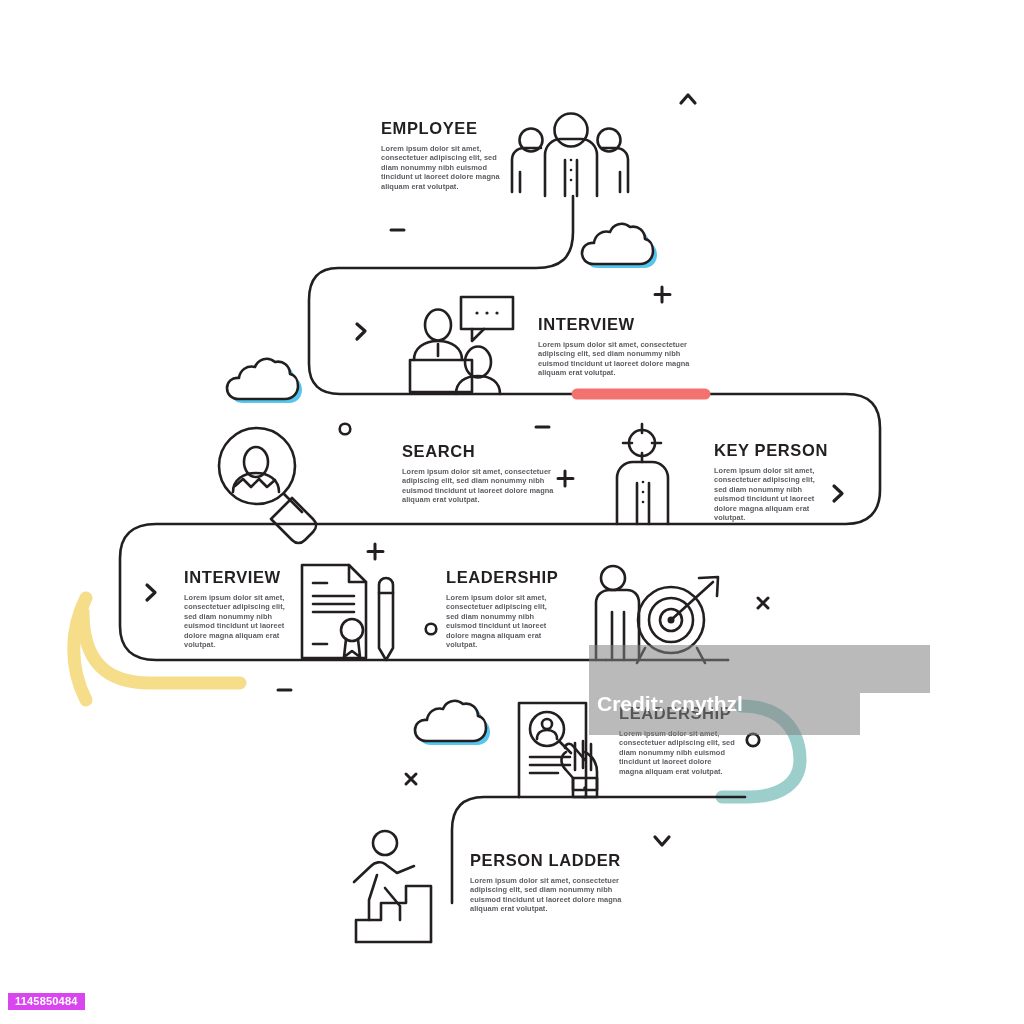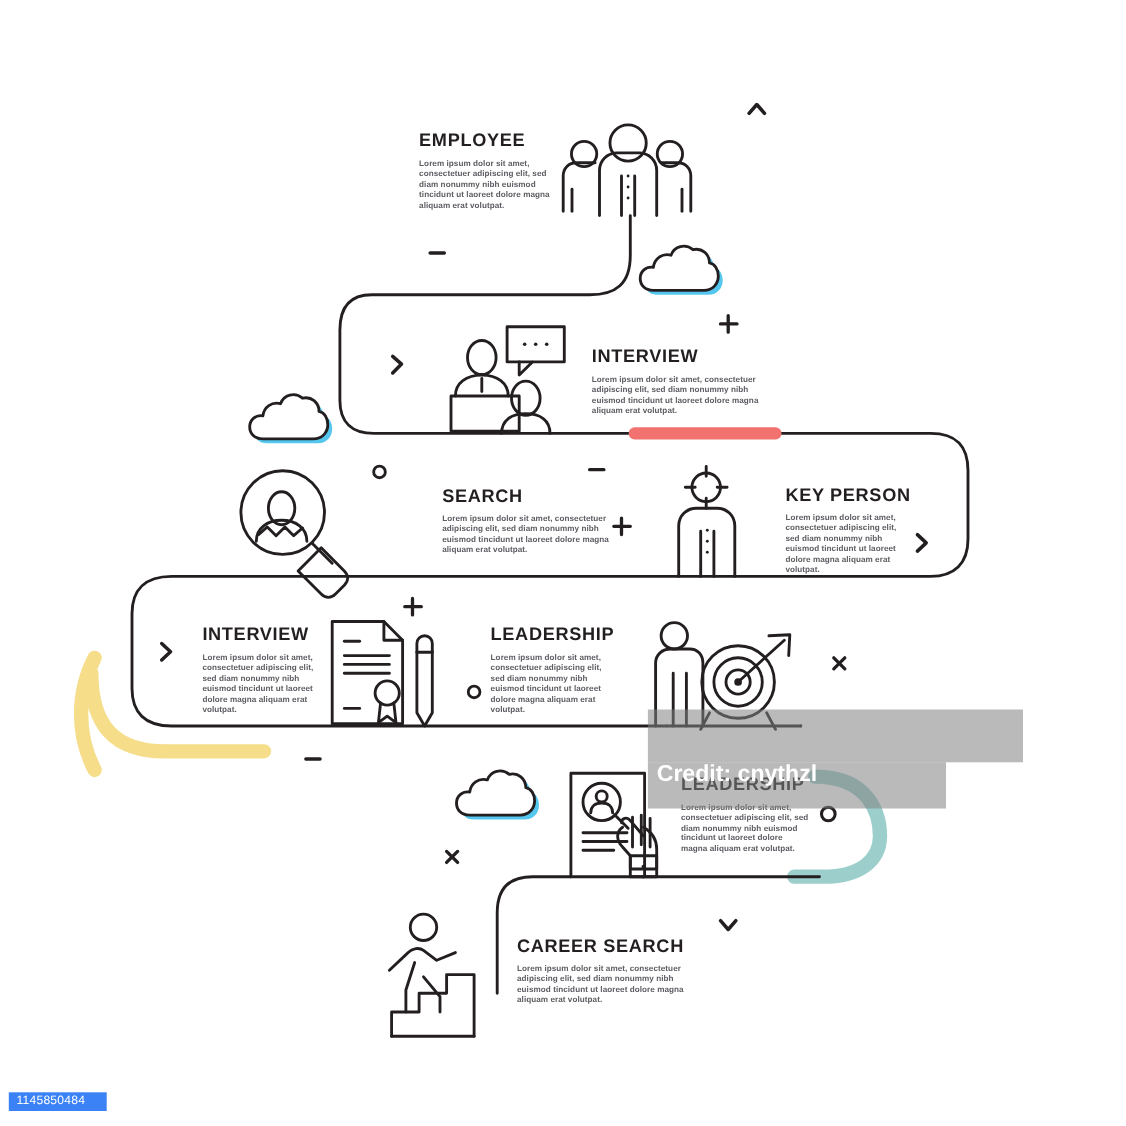--- a/index.html
+++ b/index.html
@@ -10,22 +10,22 @@
   .ttl{font-family:"Liberation Sans",sans-serif;font-weight:700;color:#231f20;
        letter-spacing:.6px;font-size:16.5px;line-height:1;white-space:nowrap;}
   .body{font-family:"Liberation Sans",sans-serif;color:#5d5d63;font-size:7.4px;
         line-height:9.6px;letter-spacing:.05px;font-weight:bold;}
   .ta-l{text-align:left}
   .wm{position:absolute;background:rgba(130,130,130,.55);}
   .wm-txt{position:absolute;color:#fff;font-weight:700;font-family:"Liberation Sans",sans-serif;}
   #getty{left:597px;top:650px;font-size:26px;letter-spacing:-.4px;}
   #getty i{font-style:normal;font-weight:400;}
   #credit{left:597px;top:692px;font-size:21px;text-align:right;}
-  #idbadge{position:absolute;left:8px;top:993px;background:#3b82f6;color:#fff;
-           font-size:11px;font-weight:400;padding:2px 20px 3px 7px;letter-spacing:.2px;}
+  #idbadge{position:absolute;left:8px;top:993px;background:#d946ef;color:#fff;
+           font-size:11px;font-weight:700;padding:2px 7px 3px 7px;letter-spacing:.2px;}
 </style>
 </head>
 <body>
 
 <div id="stage">
 
   <svg id="art" viewBox="0 0 1024 1024">
     <g fill="none" stroke="#231f20" stroke-width="2.6" stroke-linecap="round" stroke-linejoin="round">
 
       <g stroke="none">
@@ -230,21 +230,21 @@
     <div class="ttl ta-l">LEADERSHIP</div>
     <div class="body ta-l" style="margin-top:7px;width:112px;">Lorem ipsum dolor sit amet, consectetuer adipiscing elit, sed diam nonummy nibh euismod tincidunt ut laoreet dolore magna aliquam erat volutpat.</div>
   </div>
 
   <div class="blk" style="left:619px;top:705px;width:122px;">
     <div class="ttl ta-l">LEADERSHIP</div>
     <div class="body ta-l" style="margin-top:7px;width:116px;">Lorem ipsum dolor sit amet, consectetuer adipiscing elit, sed diam nonummy nibh euismod tincidunt ut laoreet dolore magna aliquam erat volutpat.</div>
   </div>
 
   <div class="blk" style="left:470px;top:852px;width:170px;">
-    <div class="ttl ta-l">CAREER SEARCH</div>
+    <div class="ttl ta-l">PERSON LADDER</div>
     <div class="body ta-l" style="margin-top:7px;width:164px;">Lorem ipsum dolor sit amet, consectetuer adipiscing elit, sed diam nonummy nibh euismod tincidunt ut laoreet dolore magna aliquam erat volutpat.</div>
   </div>
 
   <div class="wm" style="left:589px;top:645px;width:341px;height:48px;"></div>
   <div class="wm" style="left:589px;top:693px;width:271px;height:42px;"></div>
   <div class="wm-txt" id="credit">Credit: cnythzl</div>
   <div id="idbadge">1145850484</div>
 
 </div>
 

